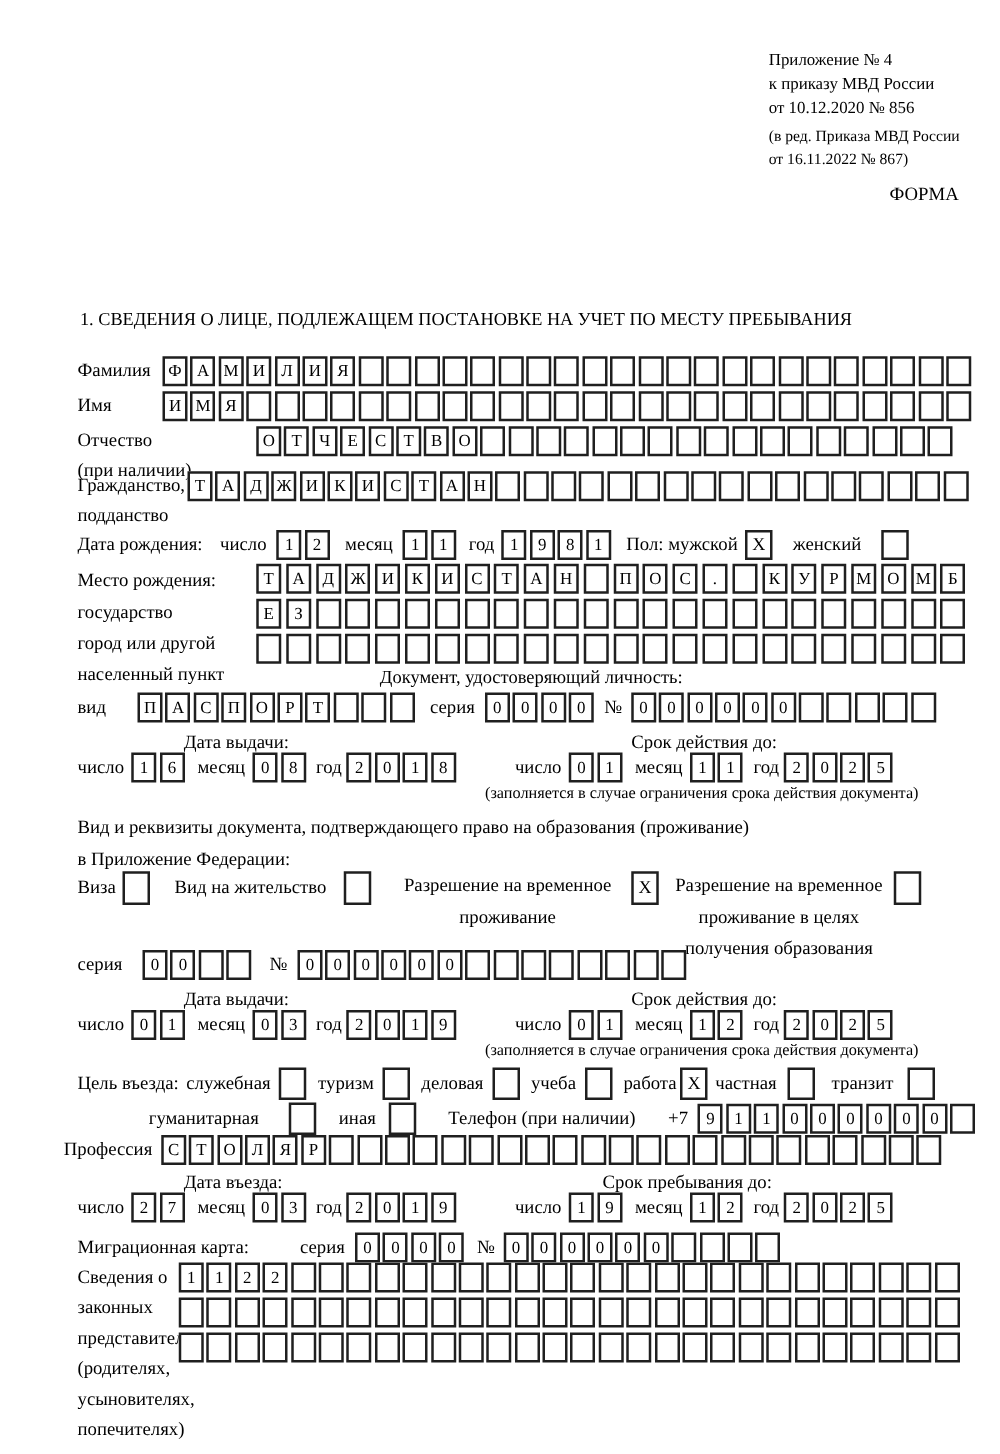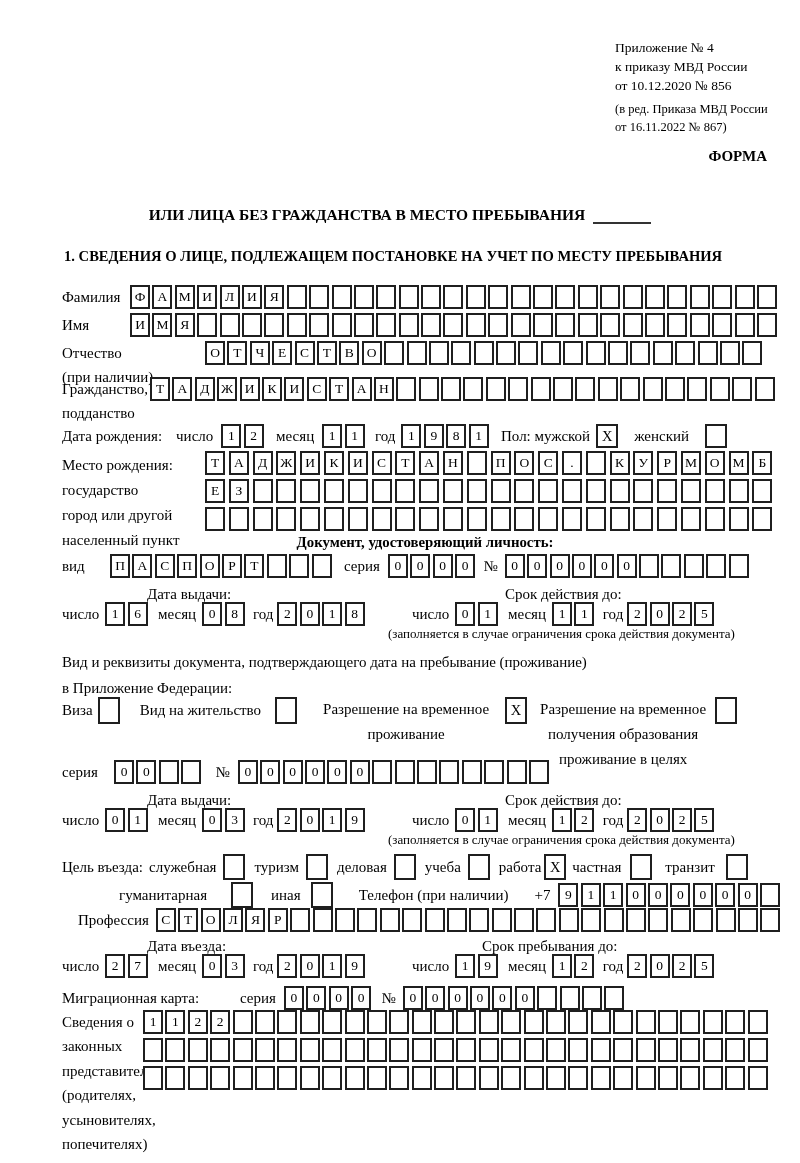--- a/index.html
+++ b/index.html
@@ -1,21 +1,21 @@
 <!DOCTYPE html>
 <html><head>
 <meta charset="utf-8">
 <style>
   html,body{margin:0;padding:0;background:#fff}
   body{width:800px;height:1163px;font-family:"Liberation Serif","DejaVu Serif",serif;color:#000;overflow:hidden}
   .page{position:relative;width:800px;height:1163px;background:#fff}
   .r{position:absolute;display:flex;align-items:flex-start;white-space:nowrap}
   .lbl{font-size:15px;line-height:24px}
   .sm{font-size:13px}
-  .b{font-weight:bold}
+  .b{font-weight:normal}
   .cells{display:flex;flex-wrap:nowrap}
   .cell{box-sizing:border-box;flex:0 0 20px;width:20px;height:24px;border:2px solid #1f1f1f;margin-right:2.4px;
         display:flex;align-items:center;justify-content:center;font-size:13.5px;line-height:1;background:#fff}
   .wide .cell{margin-right:3.8px}
   .cb{box-sizing:border-box;flex:0 0 22px;width:22px;height:26px;border:2px solid #1f1f1f;
       display:flex;align-items:center;justify-content:center;font-size:14.5px;line-height:1;background:#fff}
   .stack{display:flex;flex-direction:column}
   .ctr{text-align:center}
   .blank-line{display:inline-block;width:58px;height:15px;border-bottom:2px solid #333;margin-left:8px}
 </style>
@@ -29,24 +29,20 @@
     <span>к приказу МВД России</span>
     <span>от 10.12.2020 № 856</span>
     <span style="margin-top:5px;font-size:12.5px;line-height:18px">(в ред. Приказа МВД России</span>
     <span style="font-size:12.5px;line-height:18px">от 16.11.2022 № 867)</span>
   </div>
 
   <div class="r b" style="top:148px;left:660px;width:107px;justify-content:flex-end;font-size:15px">
     <span>ФОРМА</span>
   </div>
 
-  <div class="r b ctr" style="top:206px;left:0;width:800px;justify-content:center;align-items:flex-end;font-size:15.5px">
-    <span>ИЛИ ЛИЦА БЕЗ ГРАЖДАНСТВА В МЕСТО ПРЕБЫВАНИЯ</span>
-    <span class="blank-line"></span>
-  </div>
 
   <div class="r b" style="top:248px;left:64px;font-size:14.6px">
     <span>1. СВЕДЕНИЯ О ЛИЦЕ, ПОДЛЕЖАЩЕМ ПОСТАНОВКЕ НА УЧЕТ ПО МЕСТУ ПРЕБЫВАНИЯ</span>
   </div>
 
   <div class="r" style="top:285px;left:62px">
     <span class="lbl" style="width:68px">Фамилия</span>
     <span class="cells">
         <span class="cell">Ф</span>
         <span class="cell">А</span>
@@ -386,40 +382,40 @@
         <span class="cell">2</span>
         <span class="cell">5</span>
       </span>
   </div>
 
   <div class="r sm" style="top:626px;left:388px">
     <span>(заполняется в случае ограничения срока действия документа)</span>
   </div>
 
   <div class="r lbl" style="top:650px;left:62px">
-    <span>Вид и реквизиты документа, подтверждающего дата на пребывание (проживание)</span>
+    <span>Вид и реквизиты документа, подтверждающего право на образования (проживание)</span>
   </div>
   <div class="r lbl" style="top:676px;left:62px">
     <span>в Приложение Федерации:</span>
   </div>
 
   <div class="r" style="top:697px;left:62px">
     <span class="lbl" style="margin-right:5px;line-height:27px">Виза</span>
     <span class="cb" style="margin-right:20px;height:27px"></span>
     <span class="lbl" style="margin-right:14px;line-height:27px">Вид на жительство</span>
     <span class="cb" style="margin-right:18px;height:27px"></span>
     <span class="stack ctr" style="width:182px;font-size:15px;line-height:25px;margin-right:8px">
       <span>Разрешение на временное</span>
       <span>проживание</span>
     </span>
     <span class="cb" style="margin-right:12px;height:27px">X</span>
     <span class="stack ctr" style="width:168px;font-size:15px;line-height:25px;margin-right:8px">
       <span>Разрешение на временное</span>
+      <span>проживание в целях</span>
       <span>получения образования</span>
-      <span>проживание в целях</span>
     </span>
     <span class="cb" style="height:27px"></span>
   </div>
 
   <div class="r" style="top:760px;left:62px">
     <span class="lbl" style="width:44px;margin-right:8px">серия</span>
     <span class="cells" style="margin-right:12px">
         <span class="cell">0</span>
         <span class="cell">0</span>
         <span class="cell"></span>
@@ -525,21 +521,21 @@
         <span class="cell">0</span>
         <span class="cell">0</span>
         <span class="cell">0</span>
         <span class="cell">0</span>
         <span class="cell">0</span>
         <span class="cell">0</span>
         <span class="cell"></span>
       </span>
   </div>
 
-  <div class="r" style="top:908px;left:78px">
+  <div class="r" style="top:908px;left:51px">
     <span class="lbl" style="margin-right:7px">Профессия</span>
     <span class="cells">
         <span class="cell">С</span>
         <span class="cell">Т</span>
         <span class="cell">О</span>
         <span class="cell">Л</span>
         <span class="cell">Я</span>
         <span class="cell">Р</span>
         <span class="cell"></span>
         <span class="cell"></span>

